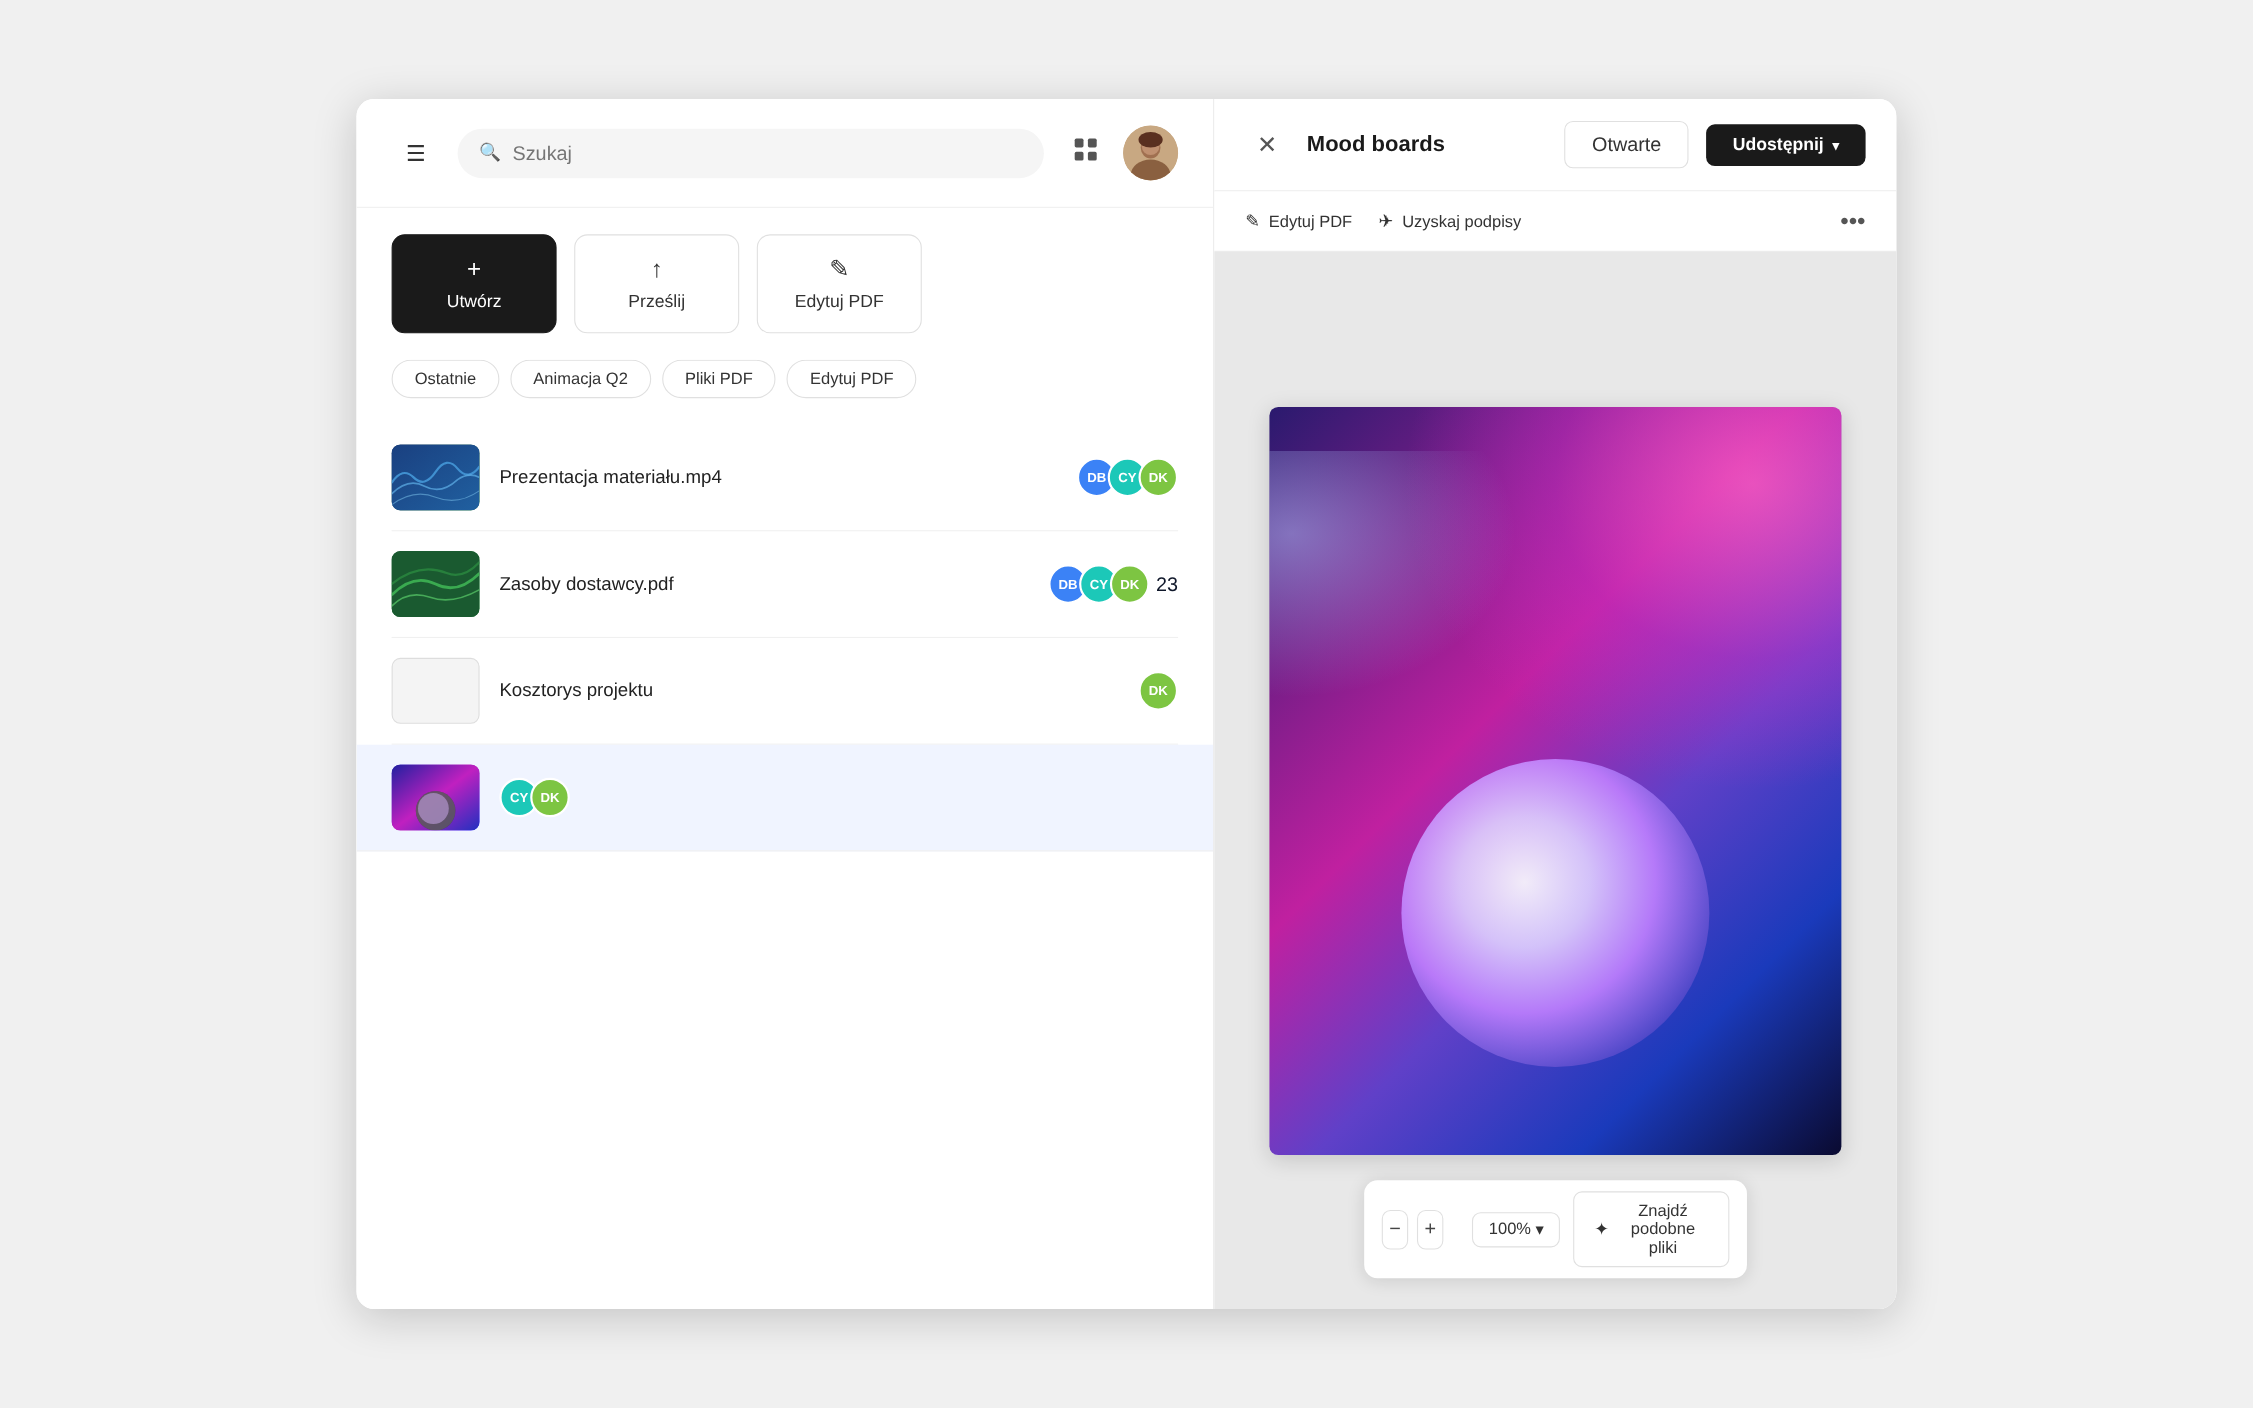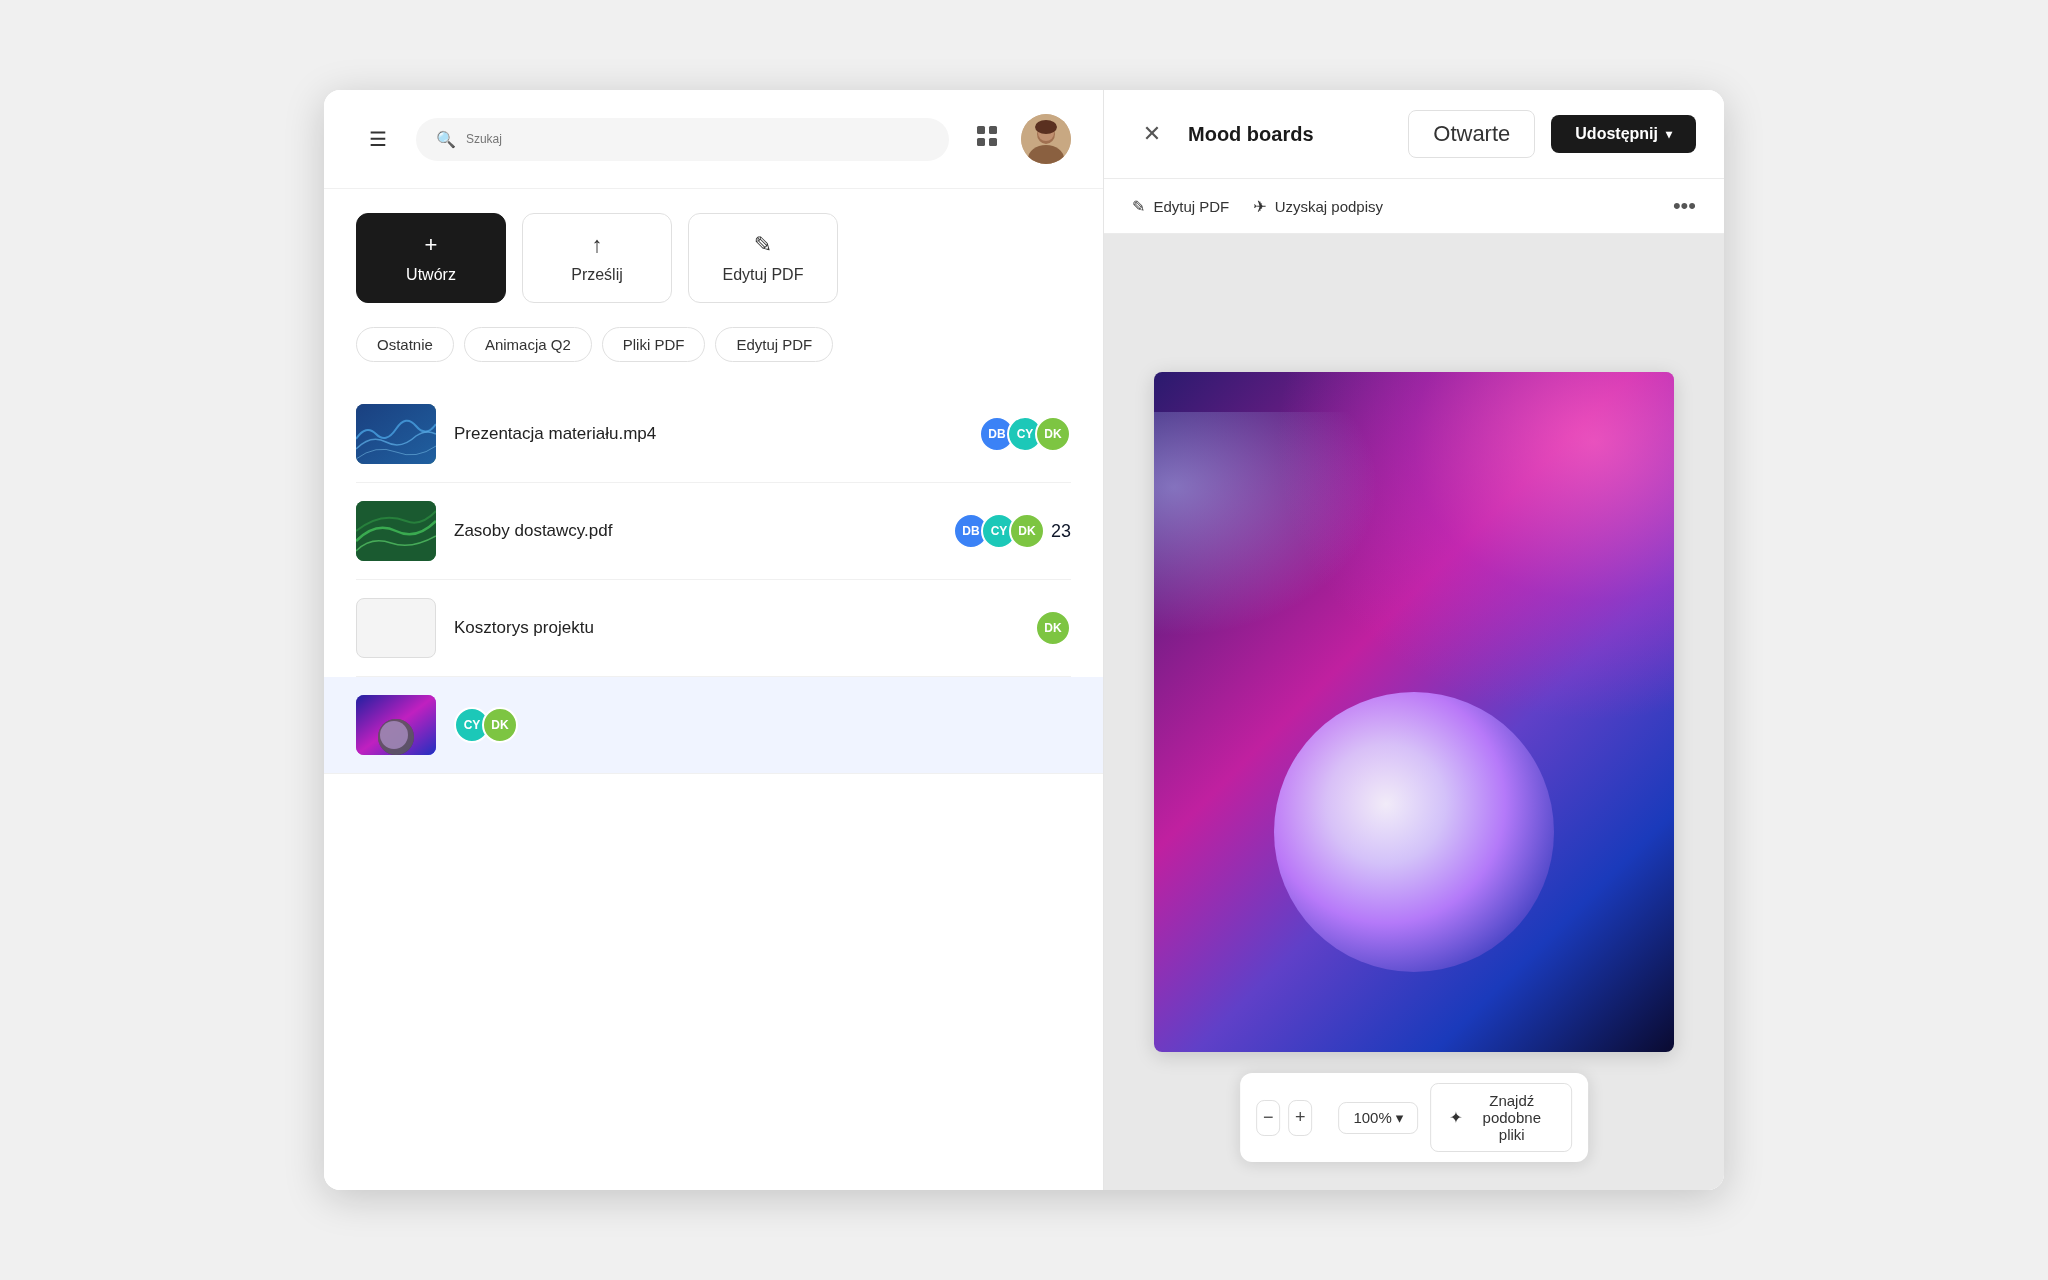--- a/index.html
+++ b/index.html
@@ -62,21 +62,21 @@
       padding: 12px 20px;
       gap: 10px;
     }
     .search-icon {
       color: #888;
       font-size: 16px;
     }
     .search-input {
       border: none;
       background: transparent;
-      font-size: 12px;
+      font-size: 18px;
       color: #a16207;
       outline: none;
       flex: 1;
     }
     .top-bar-right {
       display: flex;
       align-items: center;
       gap: 12px;
     }
     .grid-icon-btn {
@@ -274,21 +274,21 @@
       flex: 1;
       font-size: 20px;
       font-weight: 600;
       color: #1a1a1a;
     }
     .open-btn {
       padding: 10px 24px;
       border-radius: 8px;
       border: 1.5px solid #e0e0e0;
       background: #fff;
-      font-size: 22px;
+      font-size: 18px;
       font-weight: 500;
       color: #333;
       cursor: pointer;
     }
     .share-btn {
       padding: 10px 24px;
       border-radius: 8px;
       border: none;
       background: #1a1a1a;
       color: #fff;

